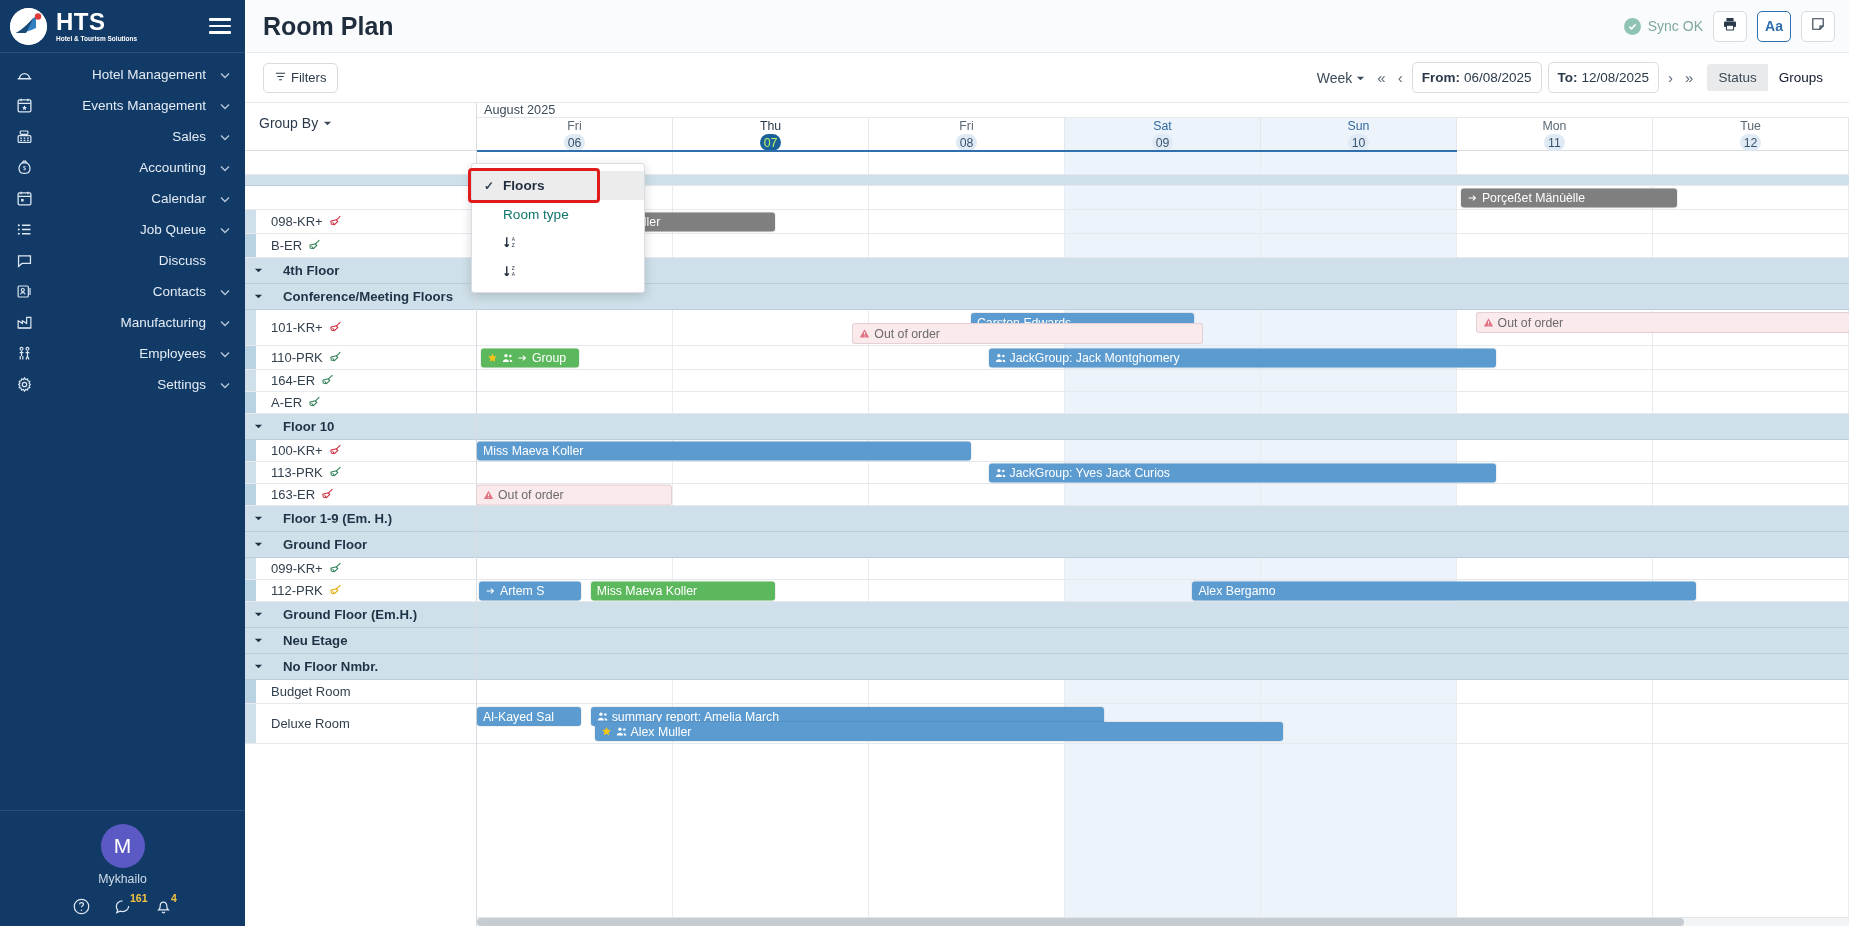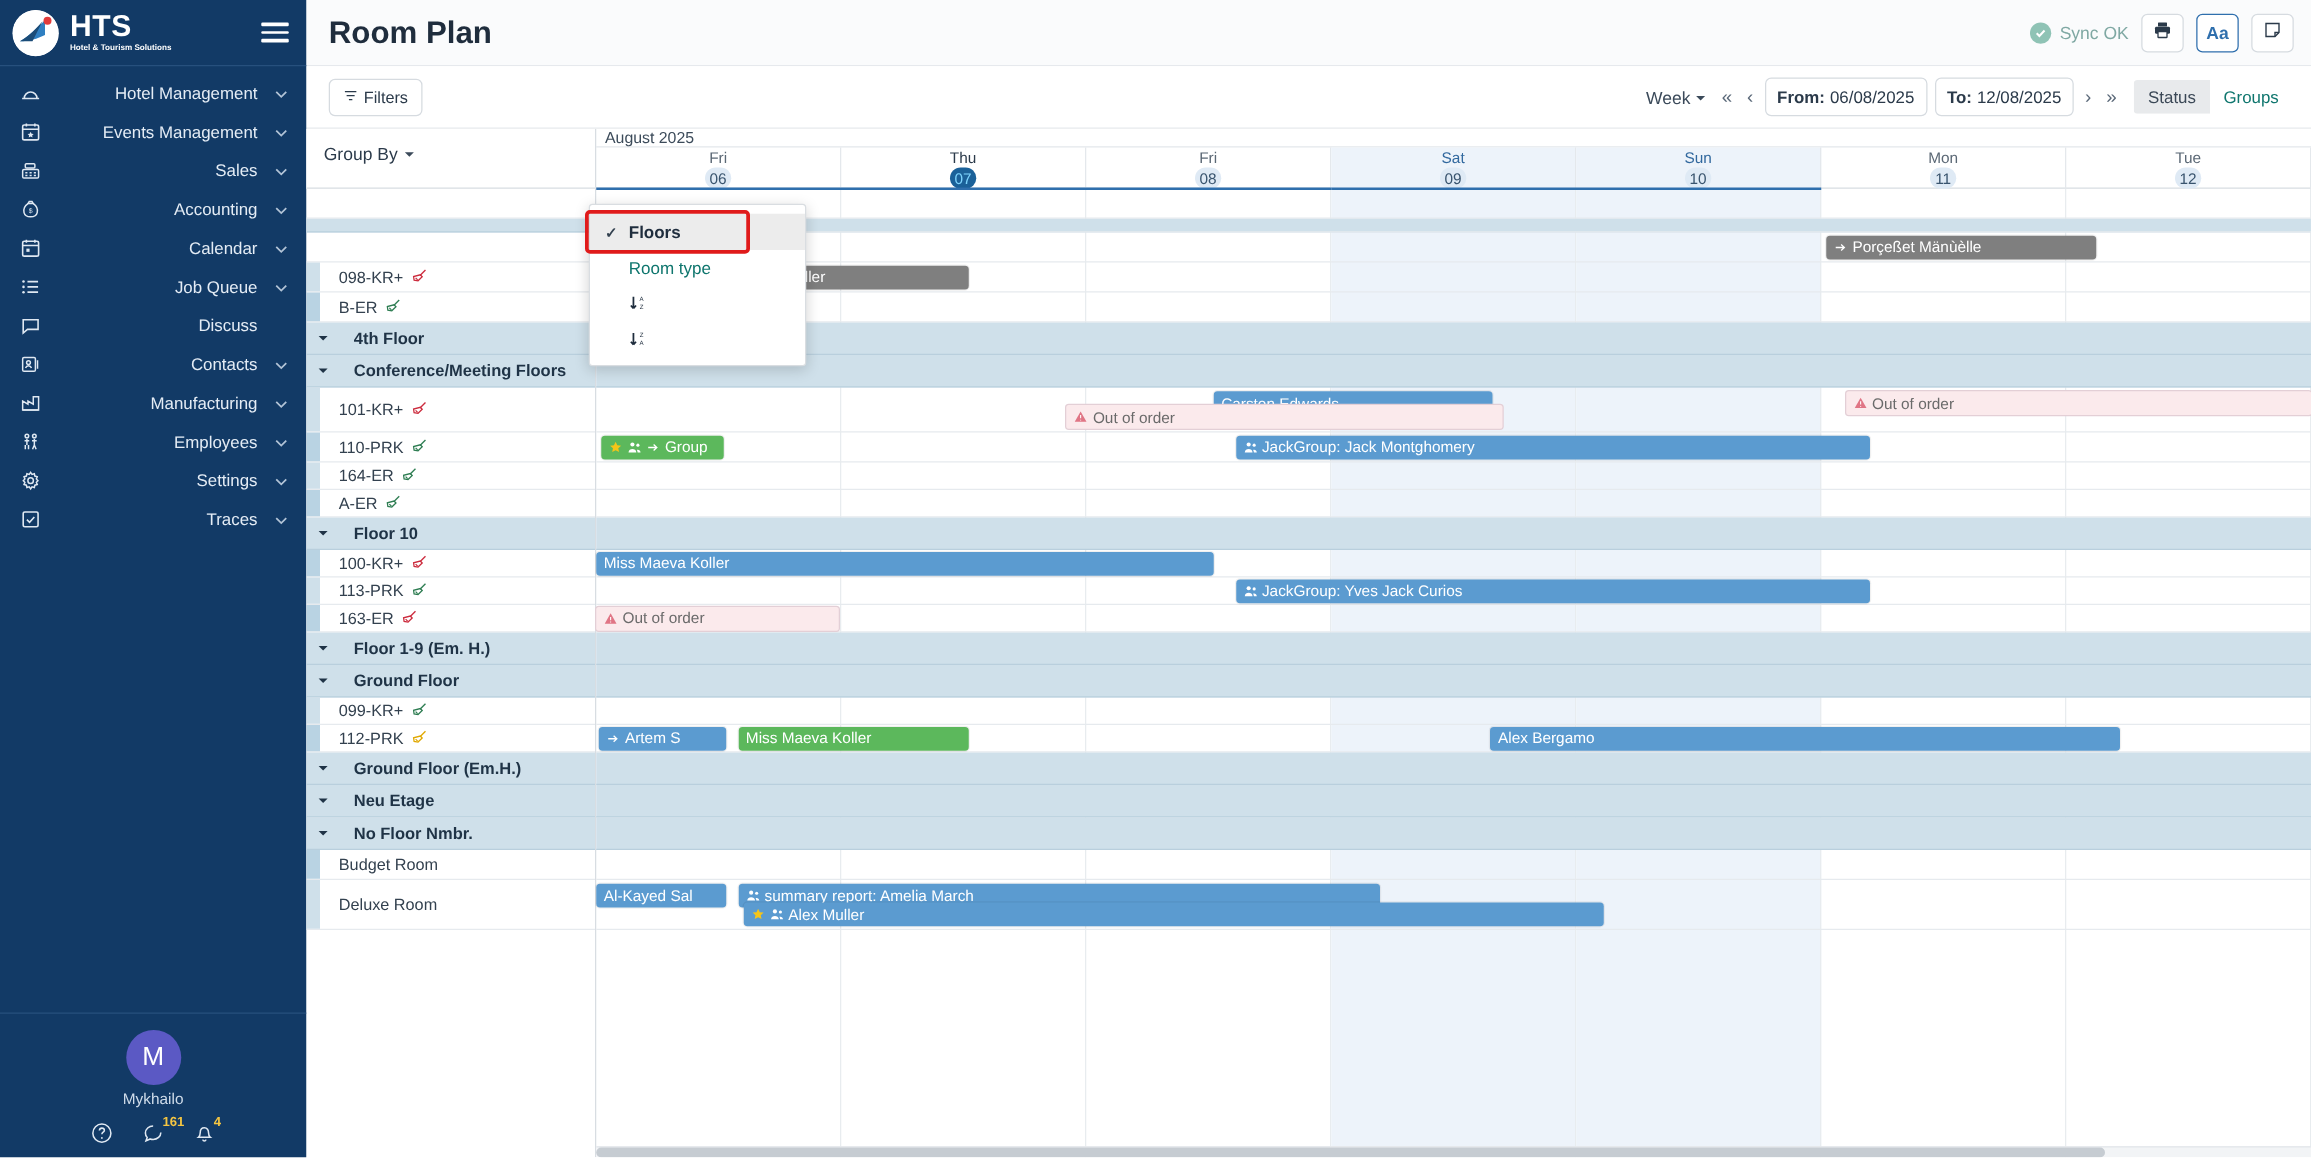--- a/index.html
+++ b/index.html
@@ -104,21 +104,21 @@
     border: 1px solid #d6dbe0; border-radius: 5px; height: 31px;
     display:flex; align-items:center; padding: 0 9px; font-size: 13.5px;
     color:#2b3a4a; cursor: text; background:#fff;
   }
   .date-box b { font-weight: 700; margin-right: 4px; }
   .seg {
     display:flex; border:1px solid transparent; border-radius:4px; overflow:hidden;
     margin-left: 4px;
   }
   .seg div {
-    padding: 6px 11px; font-size: 13.5px; color:#0f766e; cursor:pointer;
+    padding: 6px 11px; font-size: 13.5px; color:#0f172a; cursor:pointer;
   }
   .seg div.on { background:#e8eaec; color:#3b4856; }
 
   
   .gantt { flex:1 1 auto; position: relative; overflow: hidden; display:flex; flex-direction:column;}
   .gantt-head { display:flex; height: 48px; border-bottom:1px solid #d8dde2; background:#fff;}
   .gh-left {
     width: 232px; min-width:232px; border-right:1px solid #d8dde2;
     display:flex; align-items:flex-start; padding: 12px 0 0 14px; position:relative;
   }
@@ -135,21 +135,21 @@
     flex:1 1 0; border-right:1px solid #e4e8ec; display:flex;
     flex-direction:column; align-items:center; justify-content:center;
     font-size: 12.3px; color:#5b6875; line-height:1.15; padding-top:1px;
   }
   .dayhdr.we { background:#edf3fa; color:#31689e; }
   .dayhdr .dnum {
     display:inline-flex; align-items:center; justify-content:center;
     min-width:20px; height:17px; border-radius:9px; margin-top:1px;
     background:#dfeaf5; color:#39546e; font-size:12.3px; padding: 0 4px;
   }
-  .dayhdr.today .dnum { background:#1b6199; color:#7dd3fc; }
+  .dayhdr.today .dnum { background:#1b6199; color:#bef264; }
   .dayhdr.today .dname { color:#2b3a4a; }
 
   .gantt-body { flex:1 1 auto; display:flex; overflow:hidden; position:relative;}
   .gb-left { width: 232px; min-width:232px; border-right:1px solid #d8dde2; }
   .gb-right { flex:1 1 auto; position:relative; min-width:0;}
   .grid-cols { position:absolute; inset:0; display:flex; }
   .gcol { flex:1 1 0; border-right:1px solid #e8ecef; }
   .gcol.we { background:#edf3fa; }
 
   .rows { position:relative; }
@@ -399,34 +399,20 @@
             </svg>
         </span>
         <span class="sb-label">Settings</span>
         <span class="sb-chev">
           <svg width="12" height="12" viewBox="0 0 12 12" fill="none" stroke="#cfdcea" stroke-width="1.4">
               <path d="M2 4.5L6 8.5 10 4.5"></path>
             </svg>
         </span>
       </div>
 
-      <div class="sb-item">
-        <span class="sb-ico">
-          <svg width="17" height="17" viewBox="0 0 20 20" fill="none" stroke="#dfe8f2" stroke-width="1.5">
-            <rect x="3" y="3" width="14" height="14" rx="1.6"></rect>
-              <path d="M6.5 10.2l2.5 2.5 4.5-5"></path>
-            </svg>
-        </span>
-        <span class="sb-label">Traces</span>
-        <span class="sb-chev">
-          <svg width="12" height="12" viewBox="0 0 12 12" fill="none" stroke="#cfdcea" stroke-width="1.4">
-              <path d="M2 4.5L6 8.5 10 4.5"></path>
-            </svg>
-        </span>
-      </div>
     </nav>
 
     <div class="sb-footer">
       <div class="sb-avatar">M</div>
       <div class="sb-username">Mykhailo</div>
       <div class="sb-footer-icons">
         <div class="sb-fi">
           <svg width="19" height="19" viewBox="0 0 20 20" fill="none" stroke="#dfe8f2" stroke-width="1.3">
             <circle cx="10" cy="10" r="7.6"></circle>
               <path d="M7.9 7.8c.1-1.2 1-2 2.1-2 1.2 0 2.1.8 2.1 1.9 0 1.6-2.1 1.5-2.1 3.2"></path>

